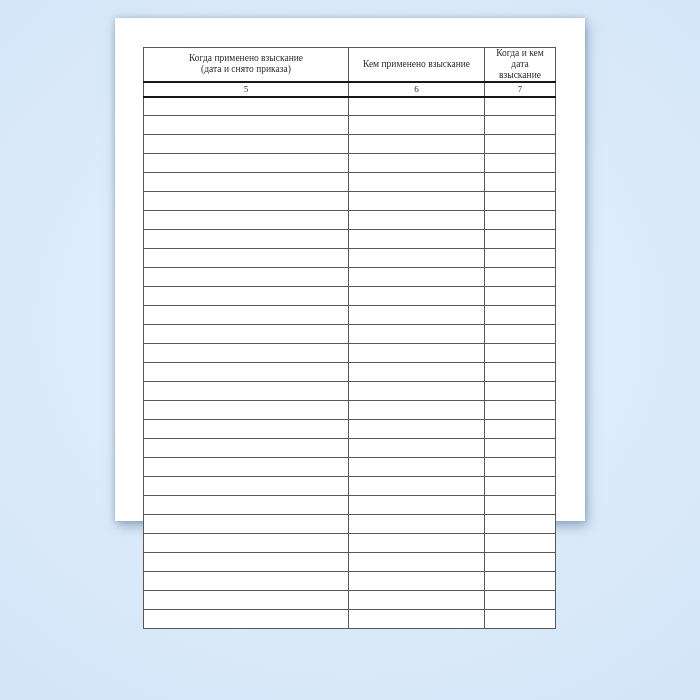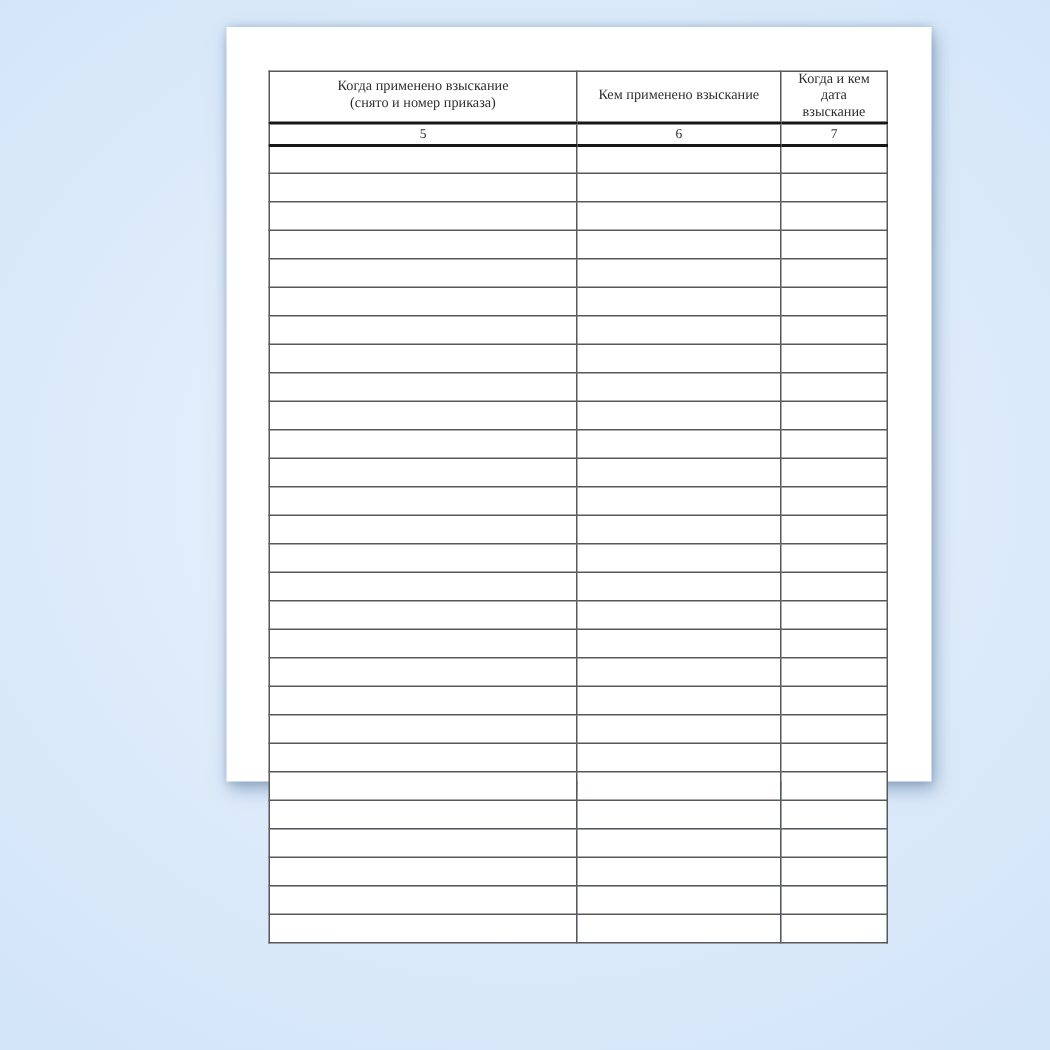--- a/index.html
+++ b/index.html
@@ -18,21 +18,20 @@
     background: radial-gradient(ellipse 520px 460px at 50% 46%, var(--bg-center) 0%, var(--bg-edge) 100%);
   }
   .stage { position: relative; width: 700px; height: 700px; }
   .page {
     position: absolute;
     left: 115px; top: 18px;
     width: 470px; height: 503px;
     background: var(--paper);
     box-shadow: 2px 5px 11px rgba(88, 118, 155, 0.55),
                 0 0 5px rgba(88, 118, 155, 0.35);
-    margin-left: 36px;
   }
   .form-table {
     position: absolute;
     left: 28px; top: 29px;
     width: 412px;
     border-collapse: collapse;
     table-layout: fixed;
     color: var(--ink);
   }
   .form-table th, .form-table td {
@@ -73,21 +72,21 @@
     <table class="form-table">
       <colgroup>
         <col style="width:205px">
         <col style="width:136px">
         <col style="width:71px">
       </colgroup>
       <thead>
         <tr class="header-row">
           <th class="col5">
             <div>Когда применено взыскание</div>
-            <div>(снято и номер приказа)</div>
+            <div>(дата и снято приказа)</div>
           </th>
           <th class="col6">
             <div>Кем применено взыскание</div>
           </th>
           <th class="col7">
             <div>Когда и кем</div>
             <div>дата</div>
             <div>взыскание</div>
           </th>
         </tr>

